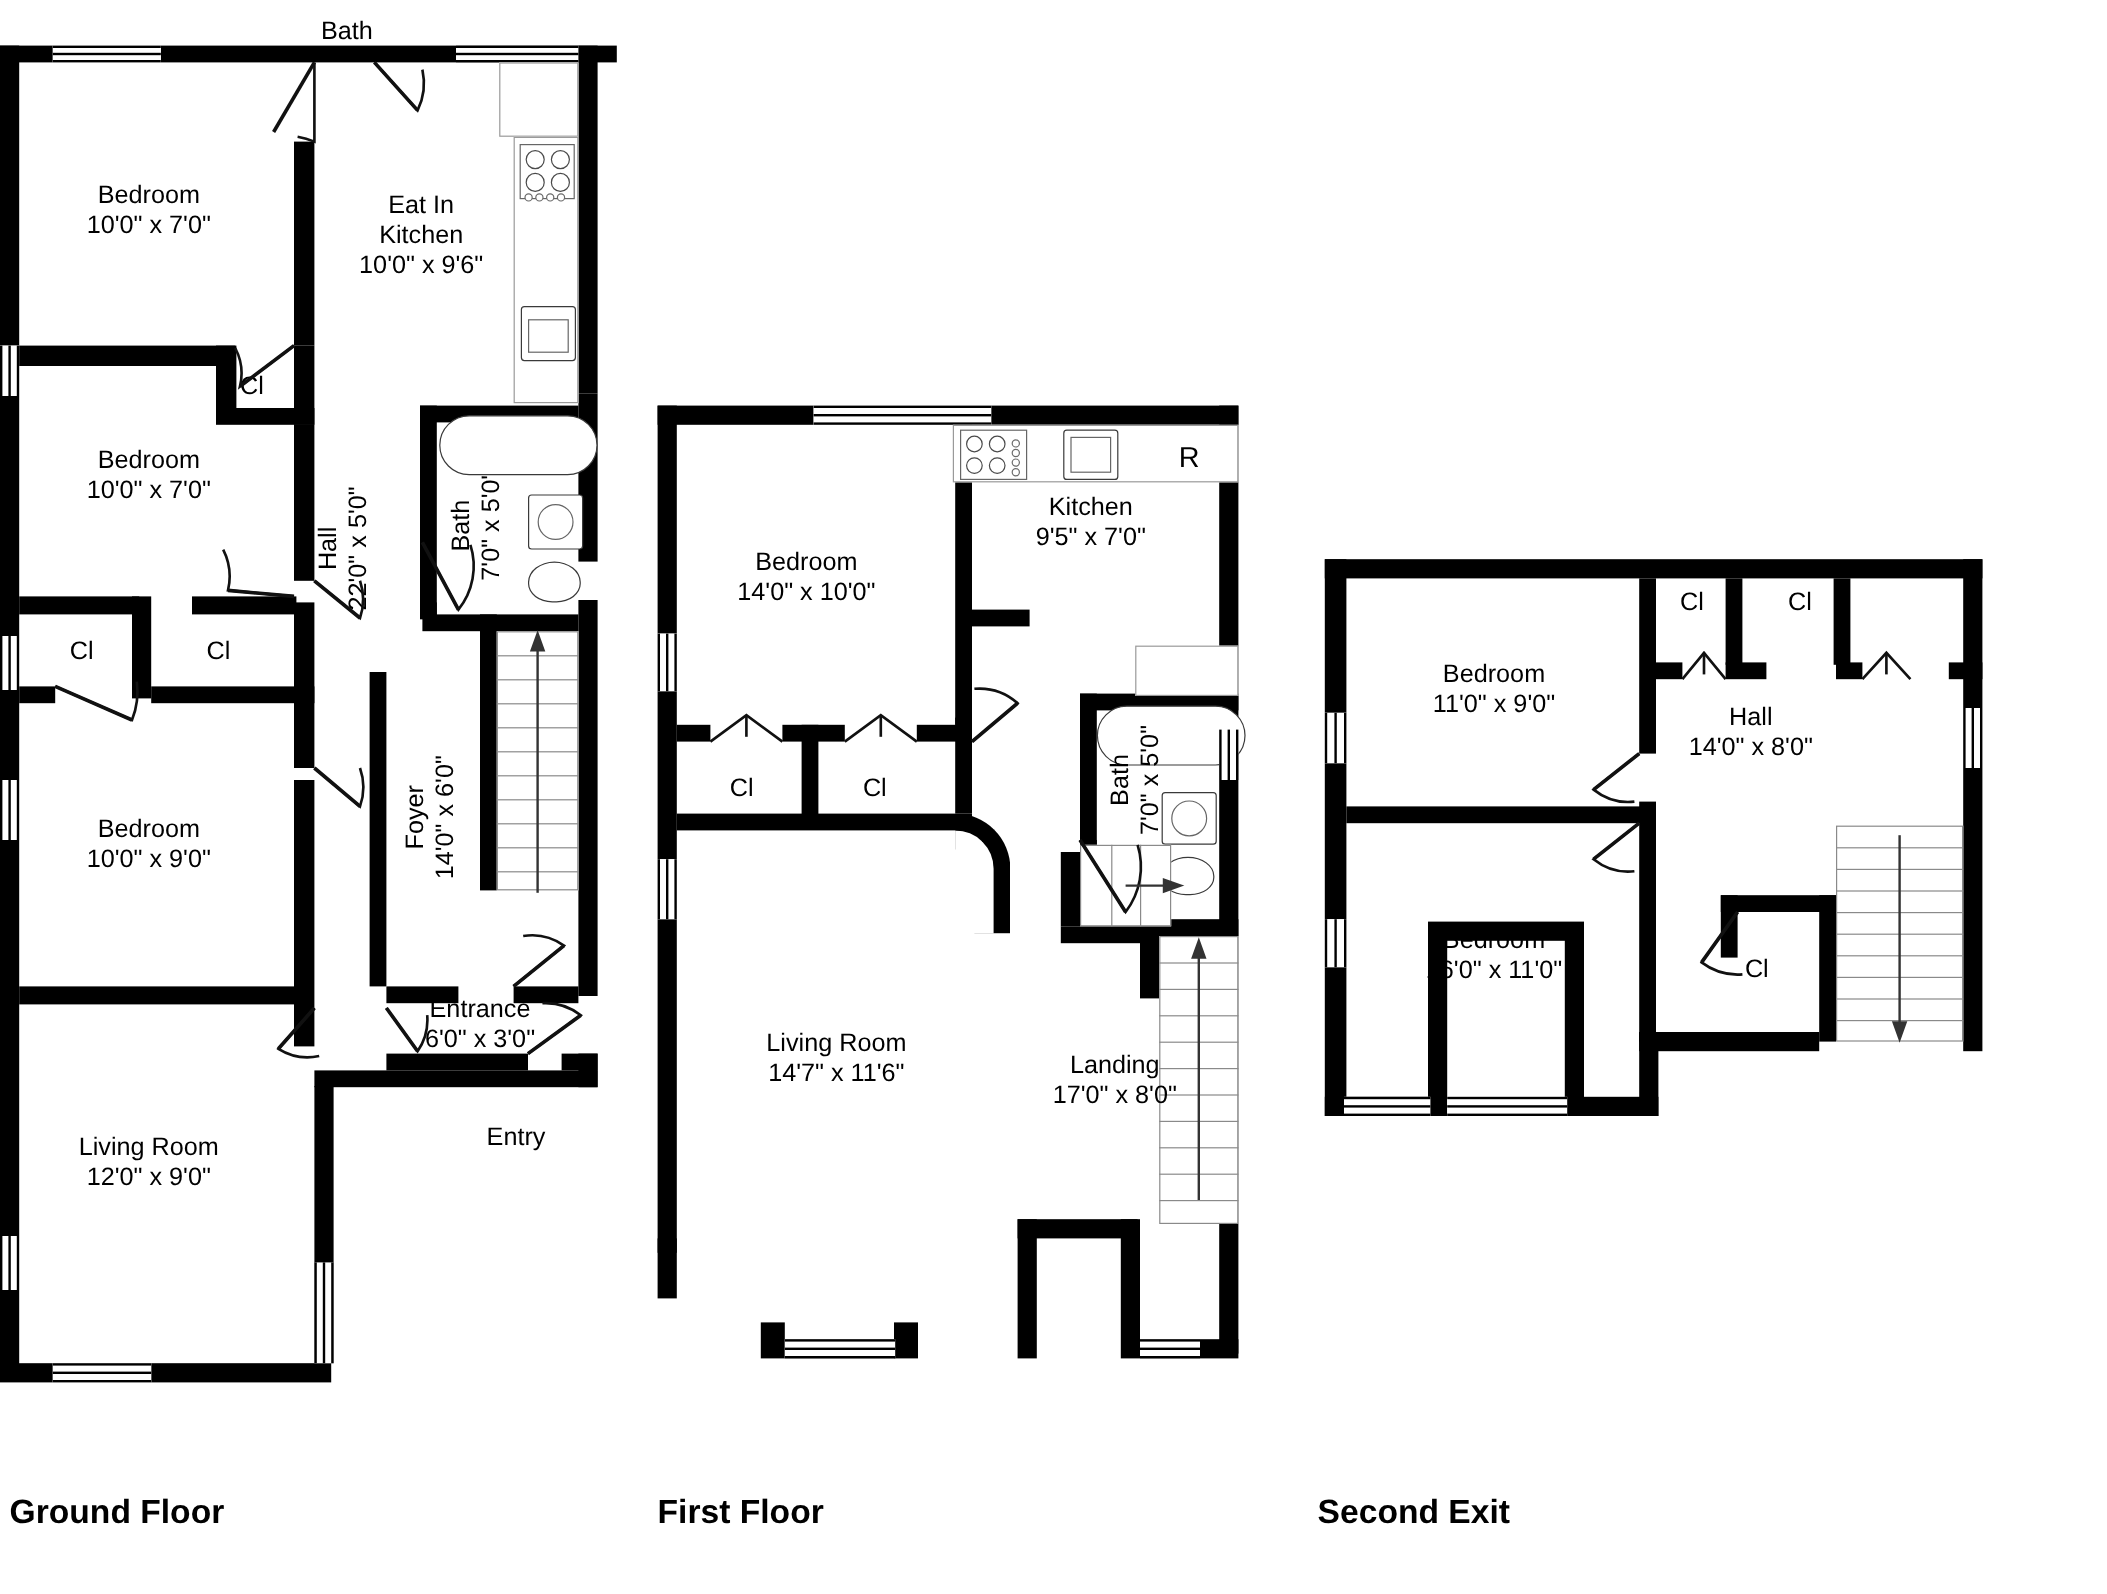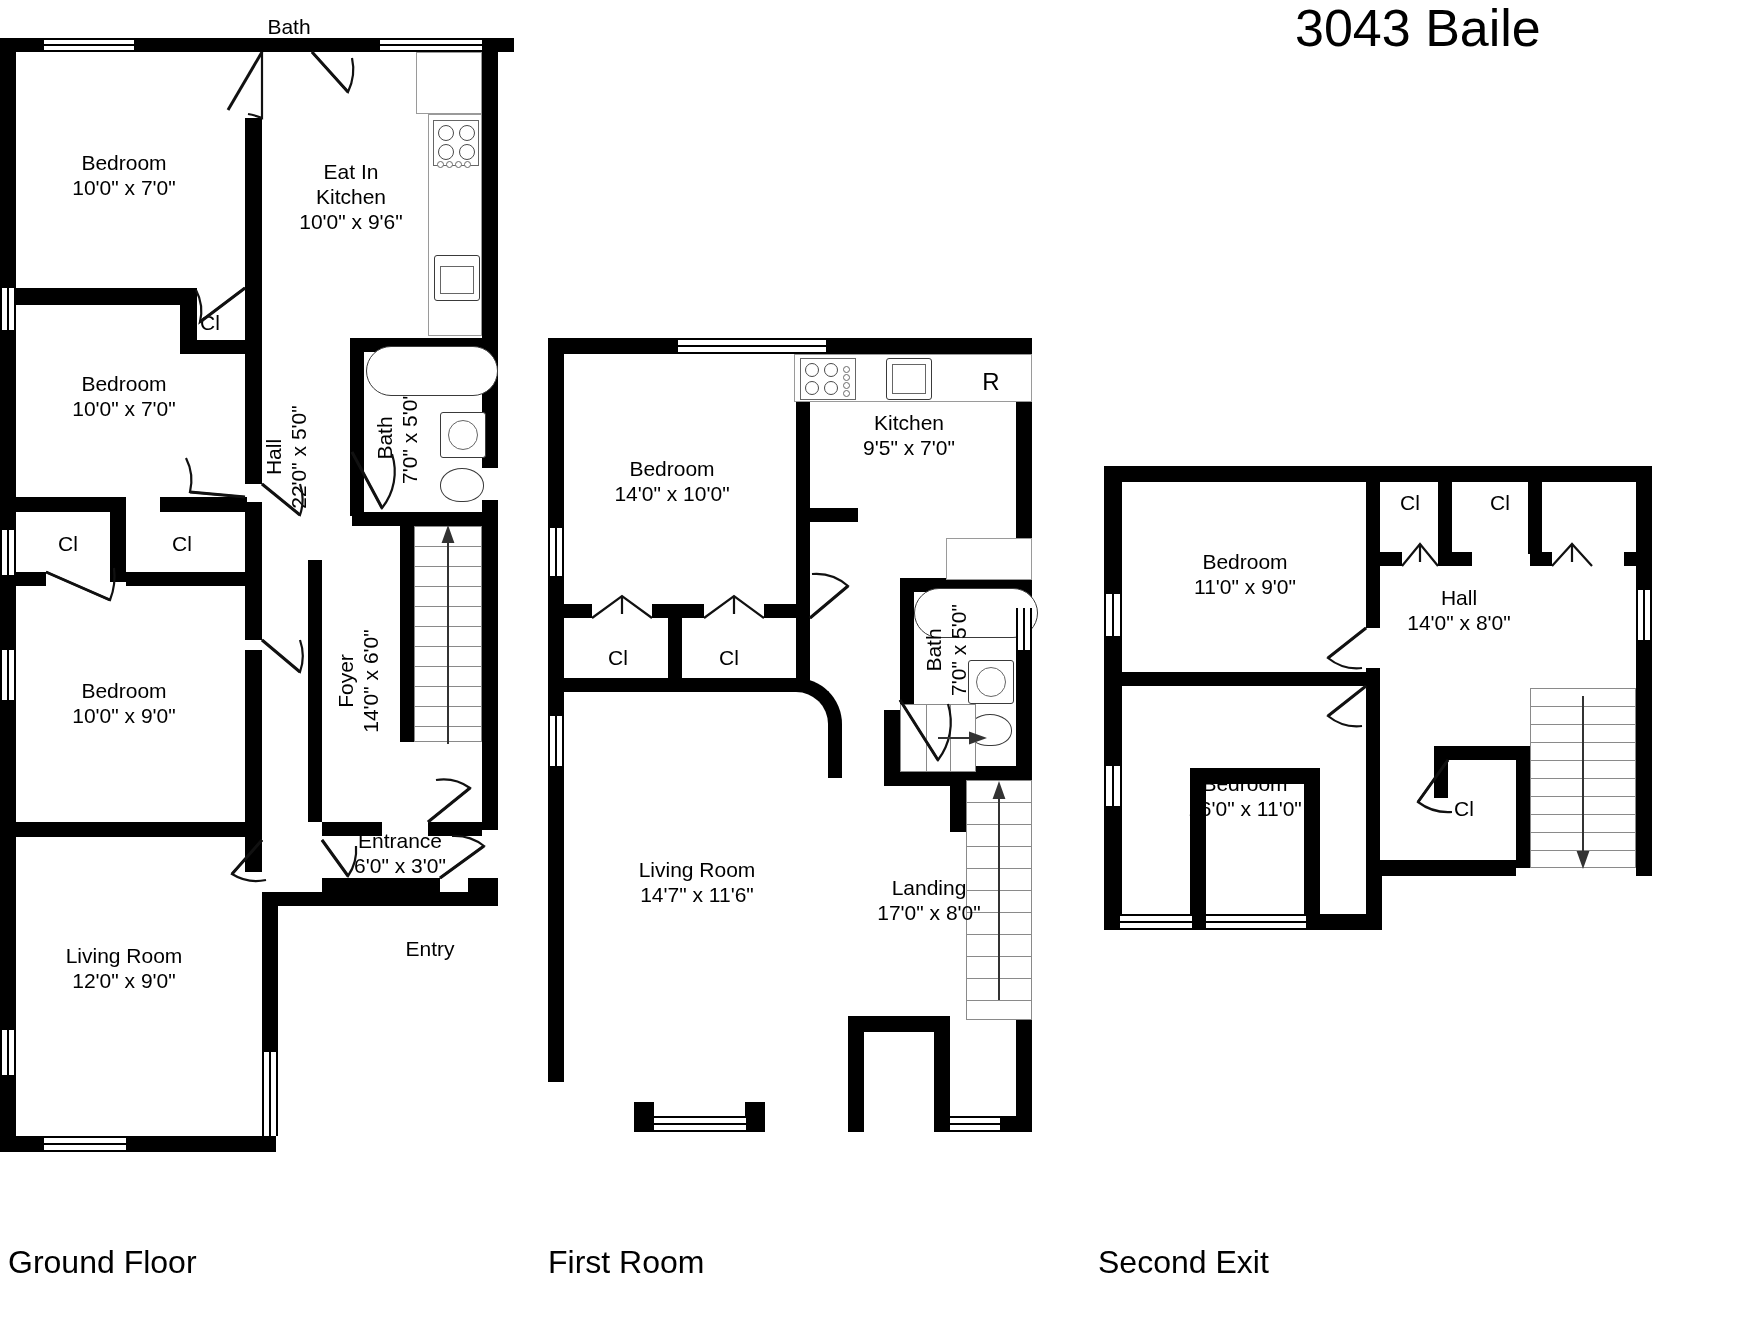--- a/index.html
+++ b/index.html
@@ -21,22 +21,22 @@
   .plan-title {
     position: absolute;
     font-size: 52px;
     font-weight: 400;
     letter-spacing: 0px;
     white-space: nowrap;
     line-height: 1;
   }
   .floor-caption {
     position: absolute;
-    font-size: 32px;
-    font-weight: normal;
+    font-size: 28px;
+    font-weight: bold;
     white-space: nowrap;
     line-height: 1;
   }
   .room-label {
     position: absolute;
     text-align: center;
     font-size: 21px;
     line-height: 1.18;
     white-space: nowrap;
     transform: translate(-50%, -50%);
@@ -135,21 +135,20 @@
     border: 1.2px solid #6a6a6a;
     border-radius: 50%;
     background: #fff;
   }
 </style>
 </head>
 <body>
 
 <div id="stage">
 
-  <div class="plan-title" style="left:1295px; top:2px;">3043 Baile</div>
 
   <div>
 
     <div class="wall" style="left:0px;   top:38px;  width:44px;  height:14px;"></div>
     <div class="wall" style="left:134px; top:38px;  width:380px; height:14px;"></div>
     <div class="wall" style="left:0px;   top:38px;  width:16px;  height:250px;"></div>
     <div class="wall" style="left:0px;   top:330px; width:16px;  height:200px;"></div>
     <div class="wall" style="left:0px;   top:575px; width:16px;  height:75px;"></div>
     <div class="wall" style="left:0px;   top:700px; width:16px;  height:330px;"></div>
     <div class="wall" style="left:0px;   top:1075px;width:16px;  height:75px;"></div>
@@ -399,21 +398,21 @@
     </div>
 
     <div class="room-label" style="left:929px; top:901px;">
       <span class="rl-name">Landing</span>
       <span class="rl-dim">17'0" x 8'0"</span>
     </div>
 
     <div class="small-label" style="left:618px; top:657px;">Cl</div>
     <div class="small-label" style="left:729px; top:657px;">Cl</div>
 
-    <div class="floor-caption" style="left:548px; top:1246px;">First Room</div>
+    <div class="floor-caption" style="left:548px; top:1246px;">First Floor</div>
   </div>
 
   <div>
 
     <div class="wall" style="left:1104px;top:466px; width:548px; height:16px;"></div>
     <div class="wall" style="left:1104px;top:466px; width:18px;  height:128px;"></div>
     <div class="wall" style="left:1104px;top:636px; width:18px;  height:130px;"></div>
     <div class="wall" style="left:1104px;top:806px; width:18px;  height:124px;"></div>
     <div class="wall" style="left:1104px;top:914px; width:100px; height:16px;"></div>
     <div class="wall" style="left:1190px;top:782px; width:16px;  height:148px;"></div>

